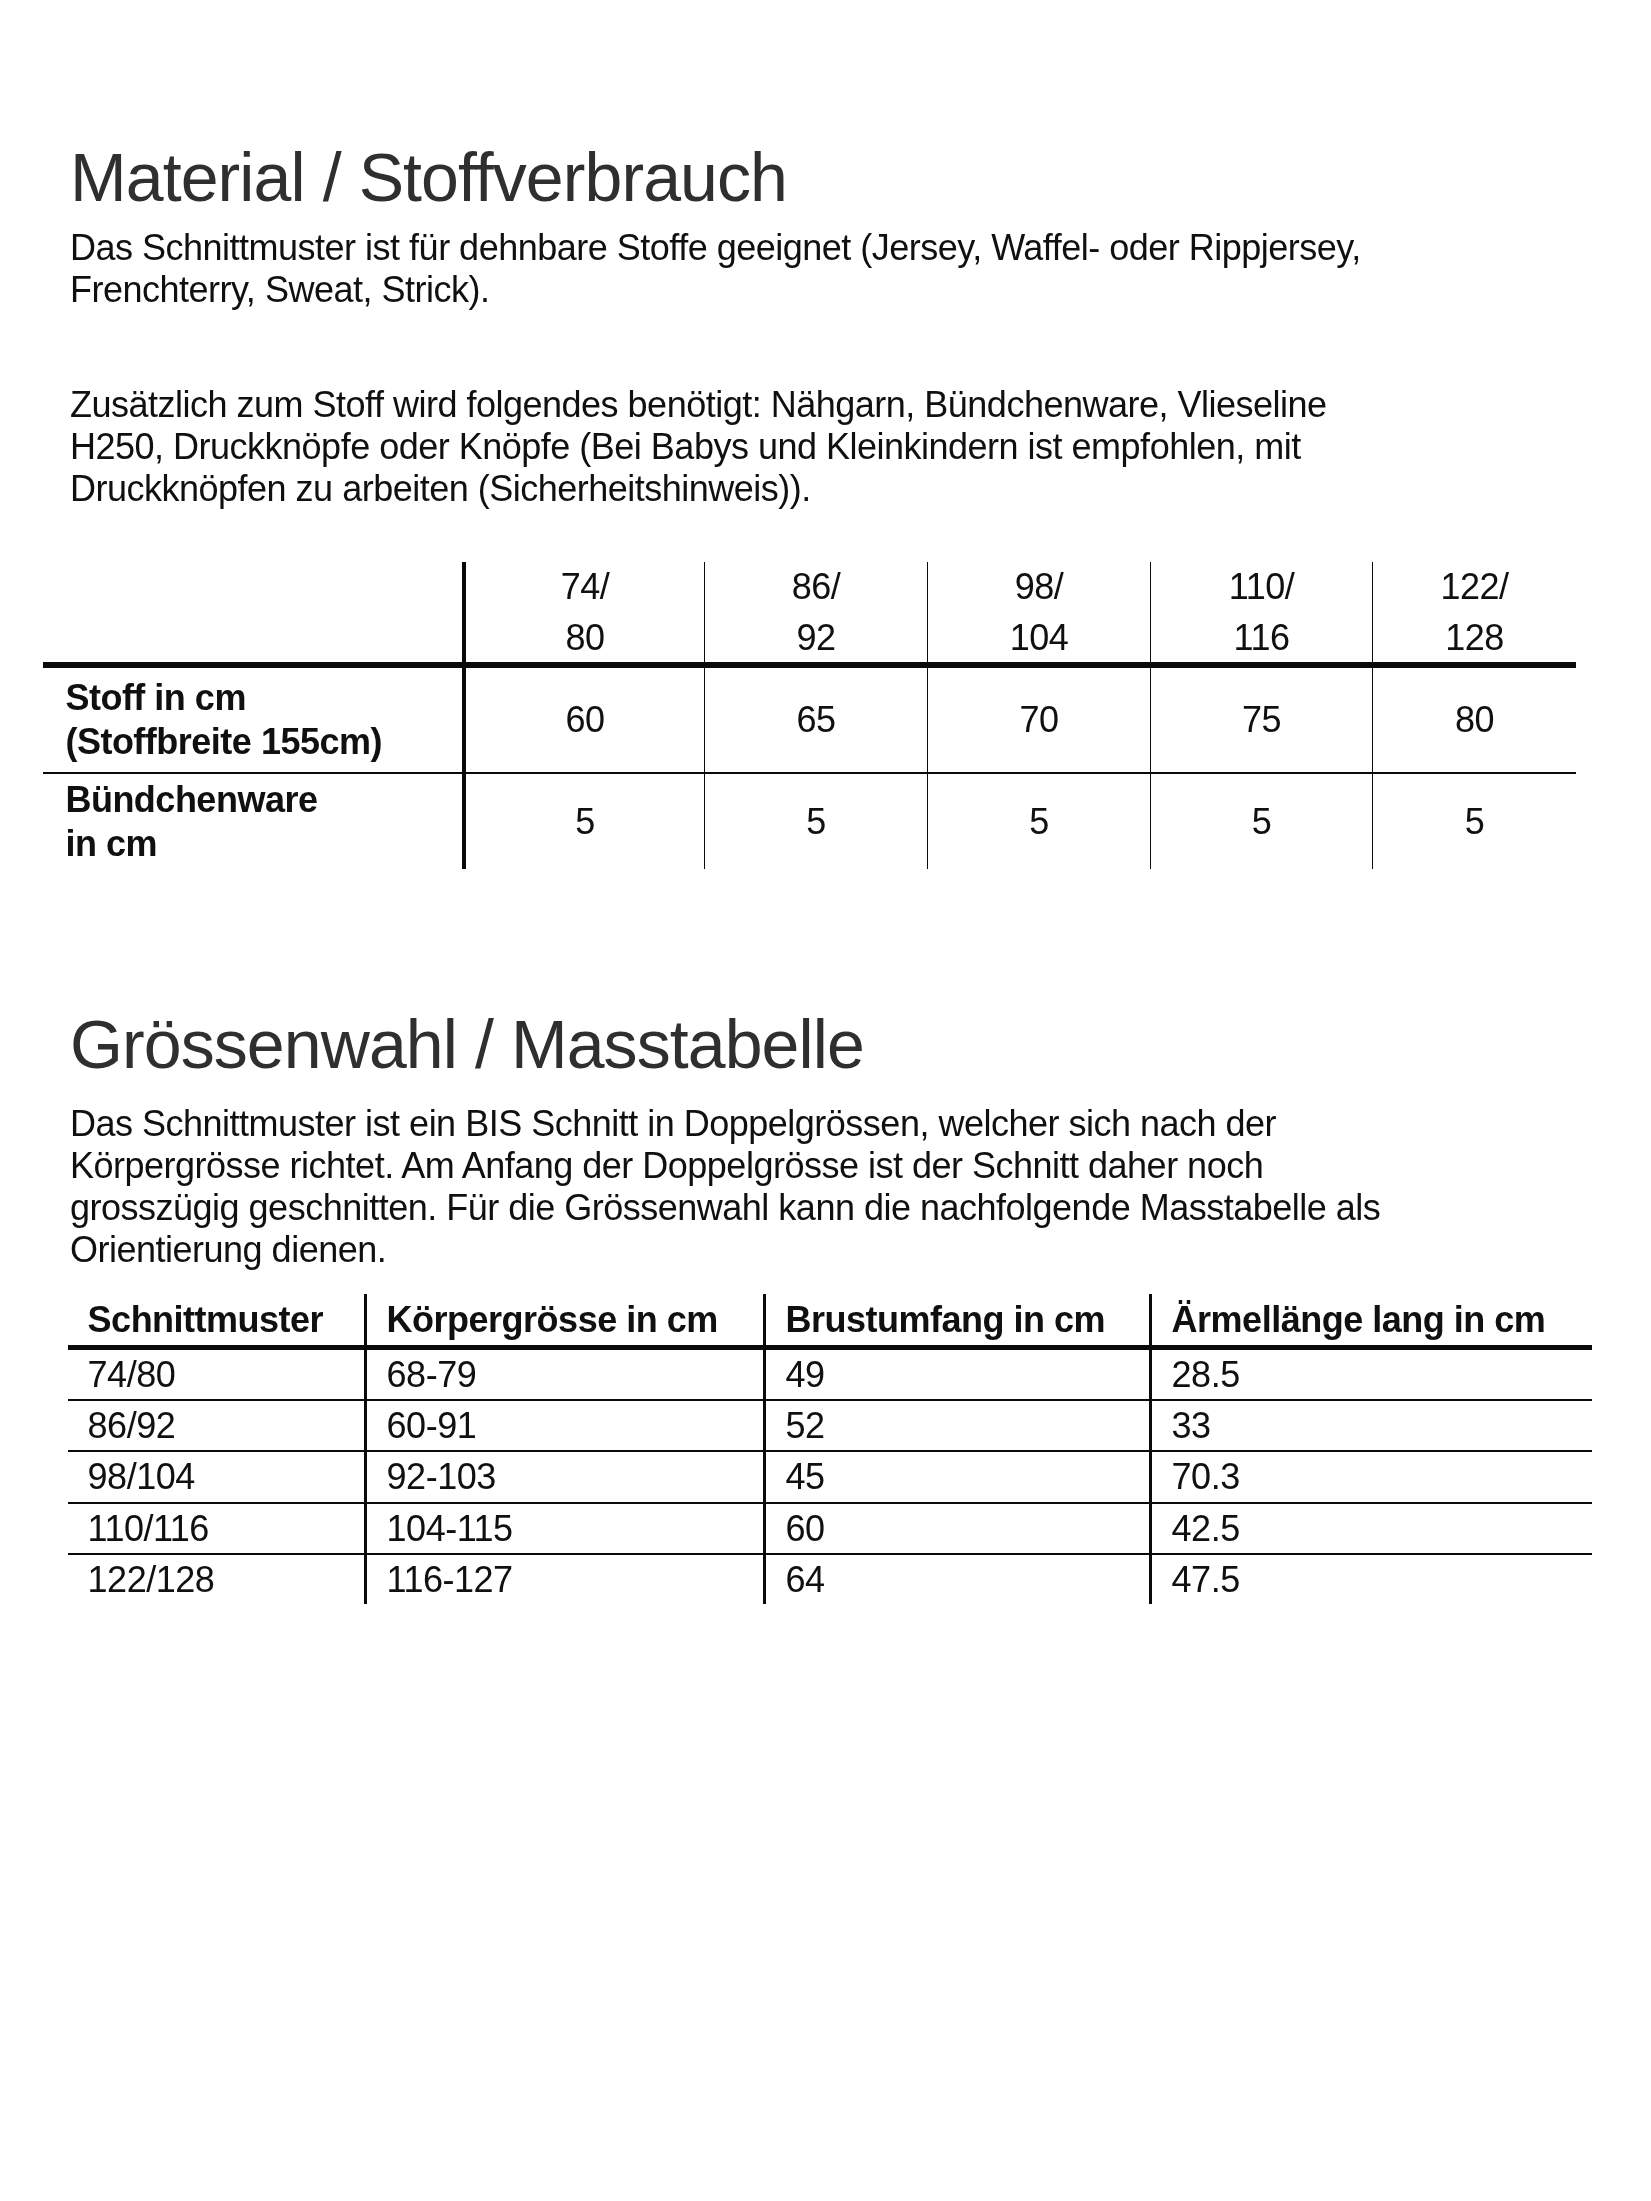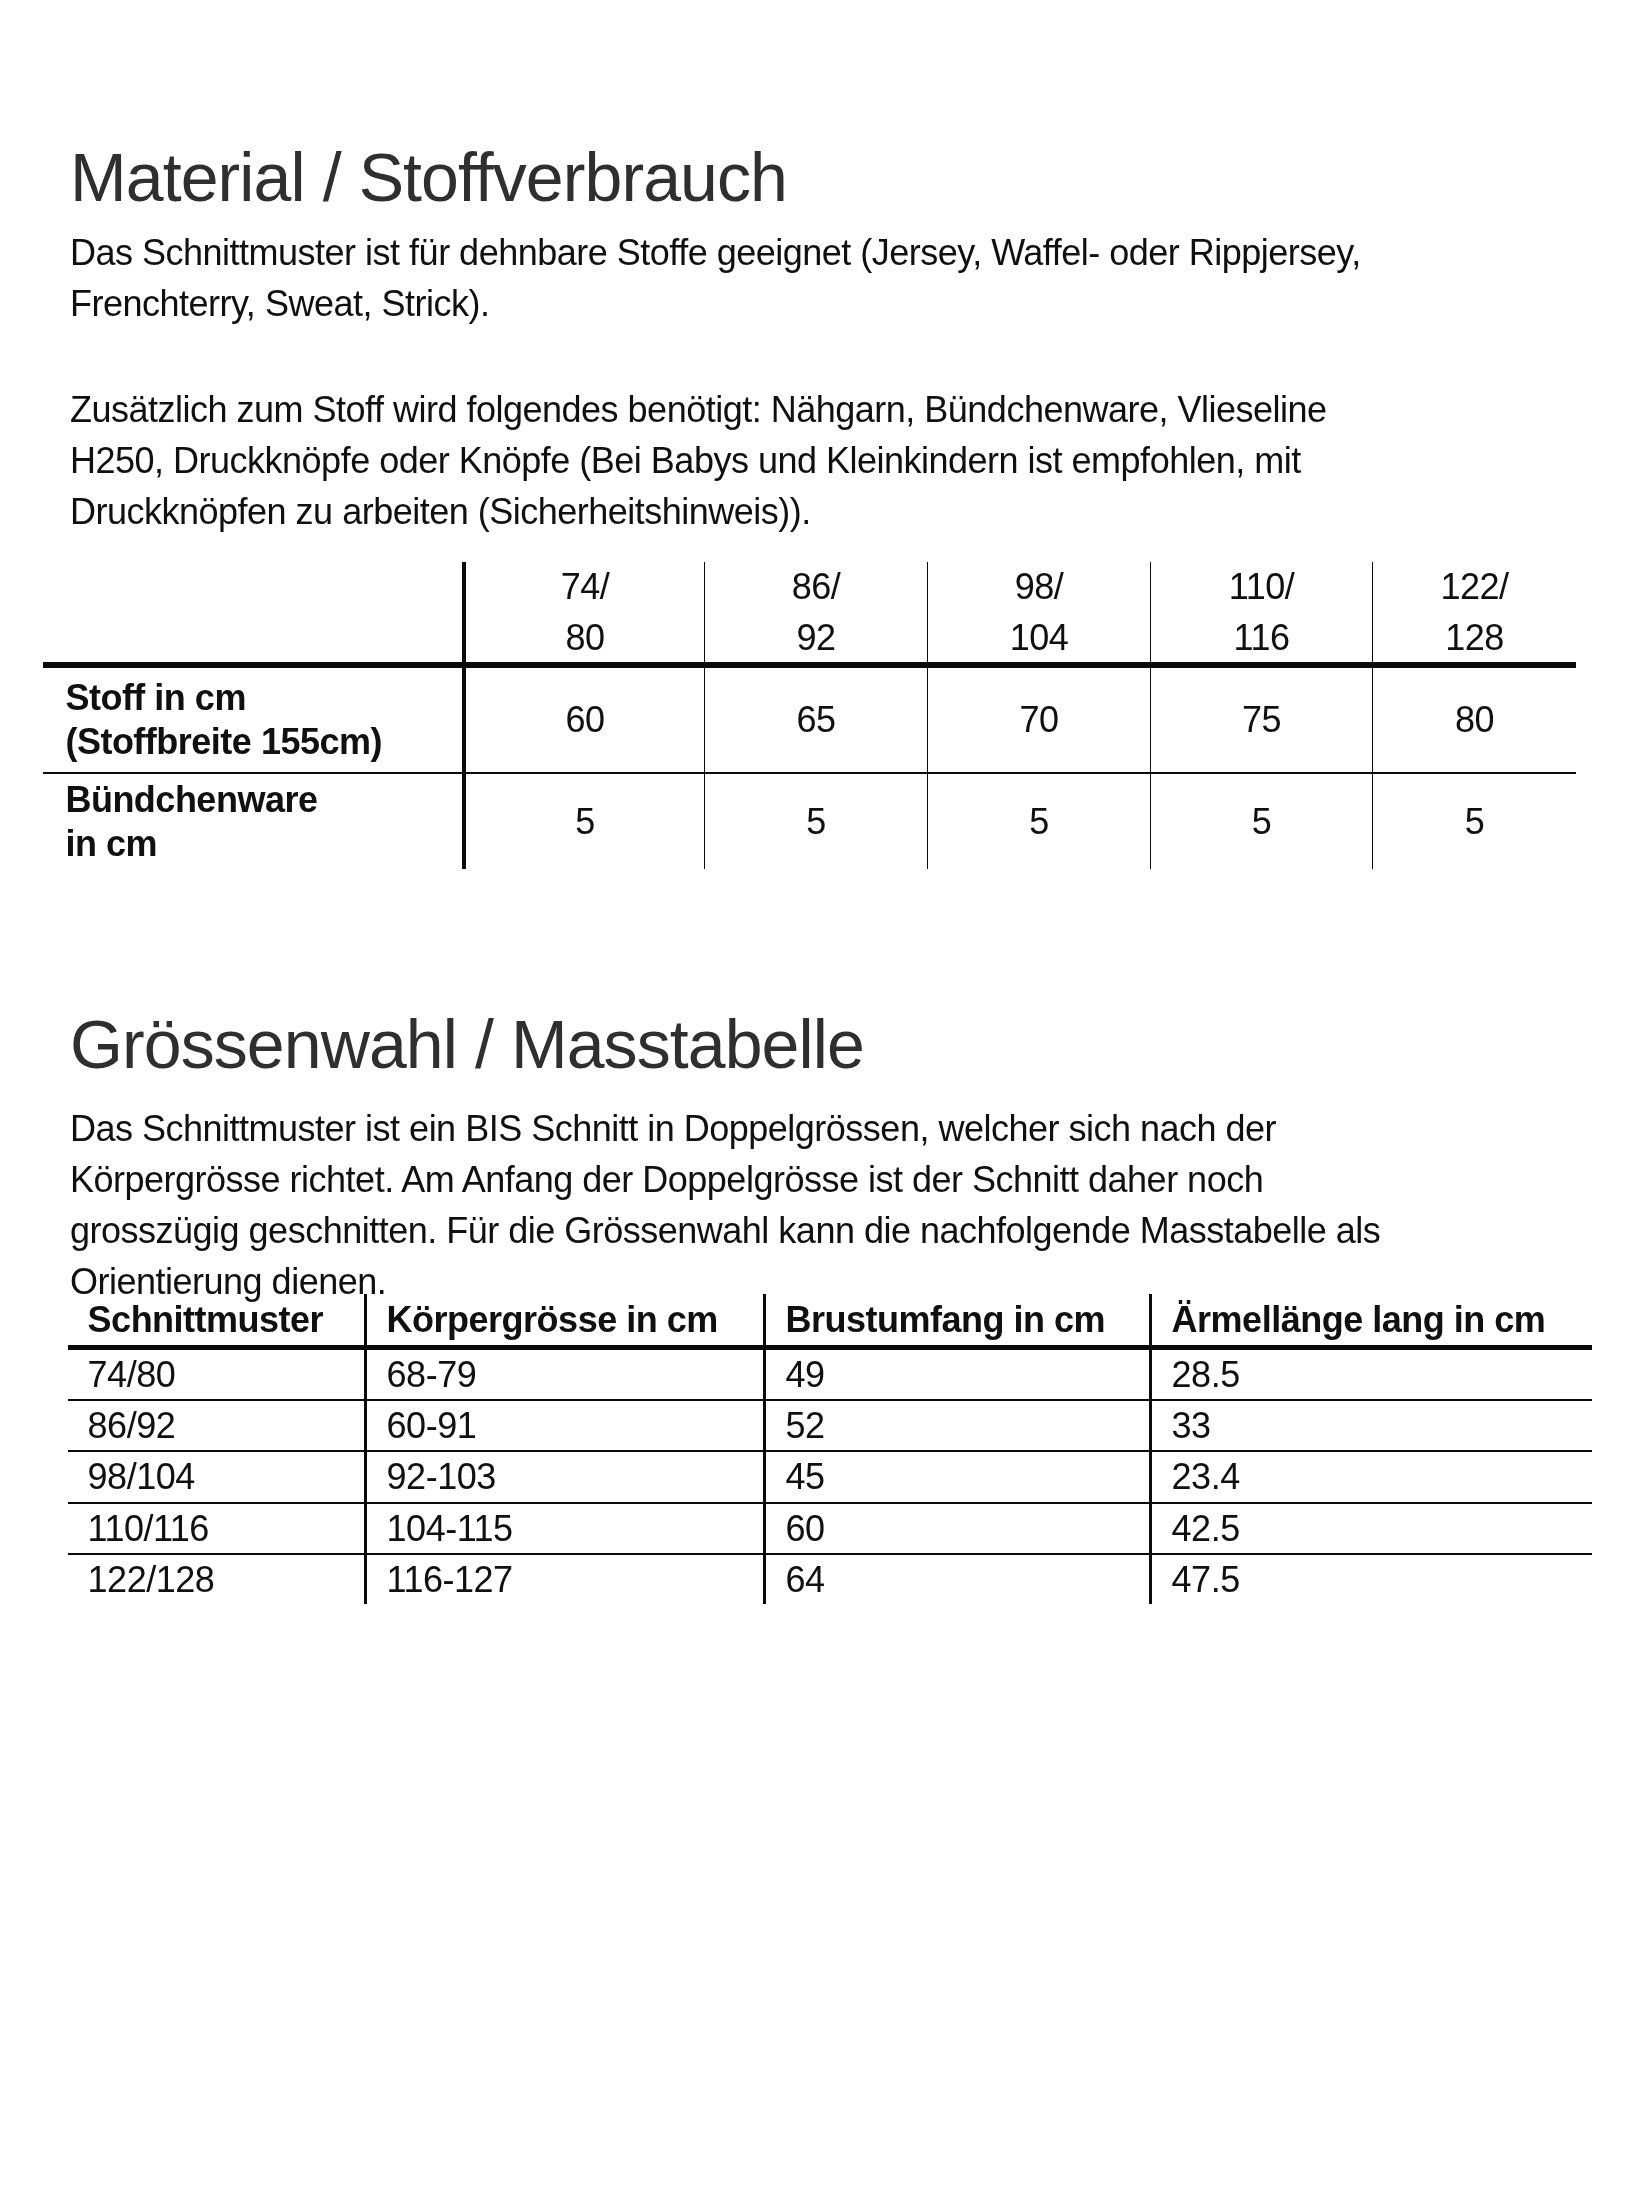--- a/index.html
+++ b/index.html
@@ -20,21 +20,21 @@
     font-weight: 200;
     letter-spacing: -0.9px;
     color: #2f2f2f;
     white-space: nowrap;
   }
   .para {
     position: absolute;
     left: 70px;
     width: 1529px;
     font-size: 36px;
-    line-height: 51px;
+    line-height: 42px;
     letter-spacing: -0.5px;
     white-space: pre-line;
     color: #101010;
   }
   #heading-material { top: 138px; }
   #para-fabrics      { top: 227px; }
   #para-supplies     { top: 384px; }
   #heading-sizes     { top: 1005px; }
   #para-sizes        { top: 1103px; }
 
@@ -168,21 +168,21 @@
     <div class="row">
       <div class="scell bt2-thin">86/92</div>
       <div class="scell bt2-thin bl2">60-91</div>
       <div class="scell bt2-thin bl2">52</div>
       <div class="scell bt2-thin bl2">33</div>
     </div>
     <div class="row">
       <div class="scell bt2-thin">98/104</div>
       <div class="scell bt2-thin bl2">92-103</div>
       <div class="scell bt2-thin bl2">45</div>
-      <div class="scell bt2-thin bl2">23.4</div>
+      <div class="scell bt2-thin bl2">70.3</div>
     </div>
     <div class="row">
       <div class="scell bt2-thin">110/116</div>
       <div class="scell bt2-thin bl2">104-115</div>
       <div class="scell bt2-thin bl2">60</div>
       <div class="scell bt2-thin bl2">42.5</div>
     </div>
     <div class="row">
       <div class="scell bt2-thin">122/128</div>
       <div class="scell bt2-thin bl2">116-127</div>

